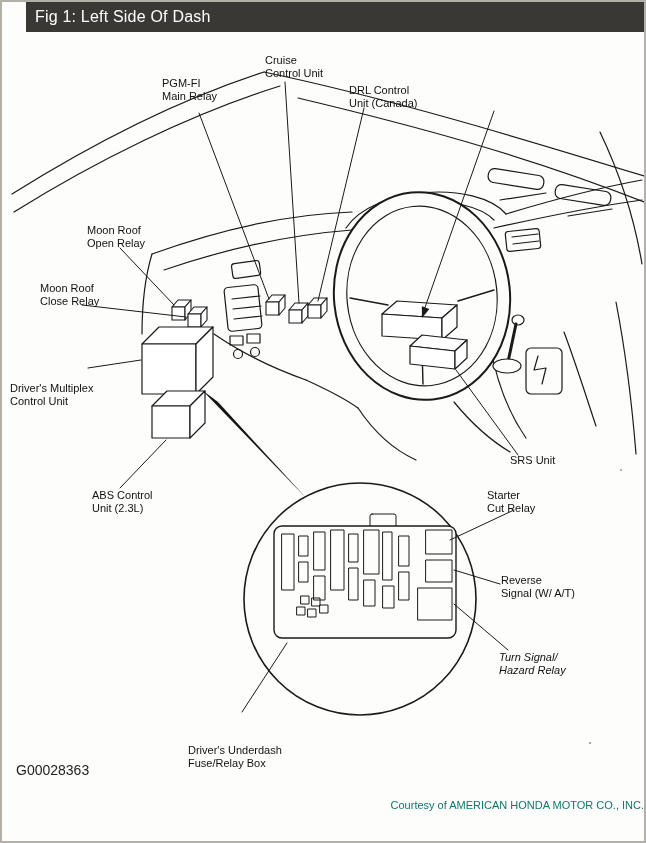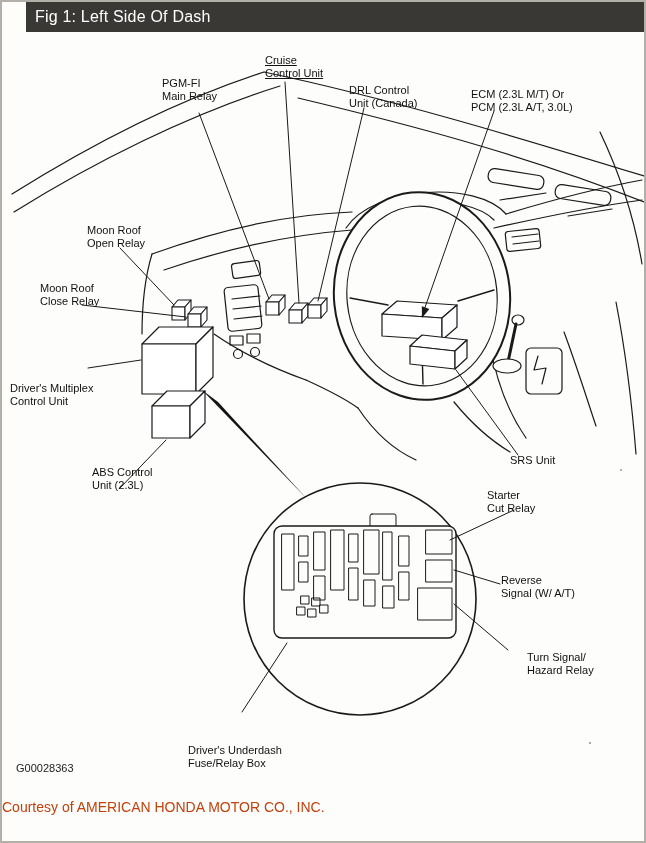--- a/index.html
+++ b/index.html
@@ -18,22 +18,22 @@
     font-size:16px; line-height:30px; padding-left:9px; letter-spacing:.2px;
     z-index:3;
     margin-left:24px;
   }
   svg.scene { position:absolute; left:0; top:0; width:646px; height:843px; z-index:1; }
   .lbl {
     position:absolute; z-index:2;
     font-size:11px; line-height:1.22; color:#111;
     white-space:pre-line;
   }
-  .figid { position:absolute; left:14px; top:760px; font-size:11px; color:#222; z-index:2; }
-  .credit { position:absolute; left:0; right:0; top:797px; text-align:left; font-size:14px; color:#c2410c; z-index:2; }
+  .figid { position:absolute; left:14px; top:760px; font-size:14px; color:#222; z-index:2; }
+  .credit { position:absolute; left:0; right:0; top:797px; text-align:right; font-size:11px; color:#0f766e; z-index:2; }
 </style>
 </head>
 <body>
 
 <div class="page">
 
   <div class="titlebar">
     <span>Fig 1: Left Side Of Dash</span>
   </div>
 
@@ -197,41 +197,39 @@
       <line x1="86" y1="366" x2="139" y2="358"></line>
       <line x1="118" y1="486" x2="164" y2="438"></line>
       <line x1="516" y1="453" x2="454" y2="368"></line>
       <line x1="512" y1="508" x2="448" y2="538"></line>
       <line x1="498" y1="582" x2="452" y2="568"></line>
       <line x1="506" y1="648" x2="452" y2="602"></line>
       <line x1="240" y1="710" x2="285" y2="641"></line>
     </g>
   </svg>
 
-  <div class="lbl" style="left:263px; top:52px;text-decoration:underline;">Cruise
+  <div class="lbl" style="left:263px; top:52px;">Cruise
 Control Unit</div>
   <div class="lbl" style="left:160px; top:75px;">PGM-FI
 Main Relay</div>
   <div class="lbl" style="left:347px; top:82px;">DRL Control
 Unit (Canada)</div>
-  <div class="lbl" style="left:469px; top:86px;">ECM (2.3L M/T) Or
-PCM (2.3L A/T, 3.0L)</div>
   <div class="lbl" style="left:85px;  top:222px;">Moon Roof
 Open Relay</div>
   <div class="lbl" style="left:38px;  top:280px;">Moon Roof
 Close Relay</div>
   <div class="lbl" style="left:8px;   top:356px;margin-top:24px;">Driver's Multiplex
 Control Unit</div>
-  <div class="lbl" style="left:90px;  top:464px;">ABS Control
+  <div class="lbl" style="left:90px;  top:487px;">ABS Control
 Unit (2.3L)</div>
   <div class="lbl" style="left:508px; top:452px;">SRS Unit</div>
   <div class="lbl" style="left:485px; top:487px;">Starter
 Cut Relay</div>
   <div class="lbl" style="left:499px; top:572px;">Reverse
 Signal (W/ A/T)</div>
-  <div class="lbl" style="left:525px; top:649px;">Turn Signal/
+  <div class="lbl" style="left:497px; top:649px;font-style:italic;">Turn Signal/
 Hazard Relay</div>
   <div class="lbl" style="left:186px; top:711px;margin-top:31px;">Driver's Underdash
 Fuse/Relay Box</div>
 
   <div class="figid">G00028363</div>
   <div class="credit">Courtesy of AMERICAN HONDA MOTOR CO., INC.</div>
 </div>
 
 </body></html>

